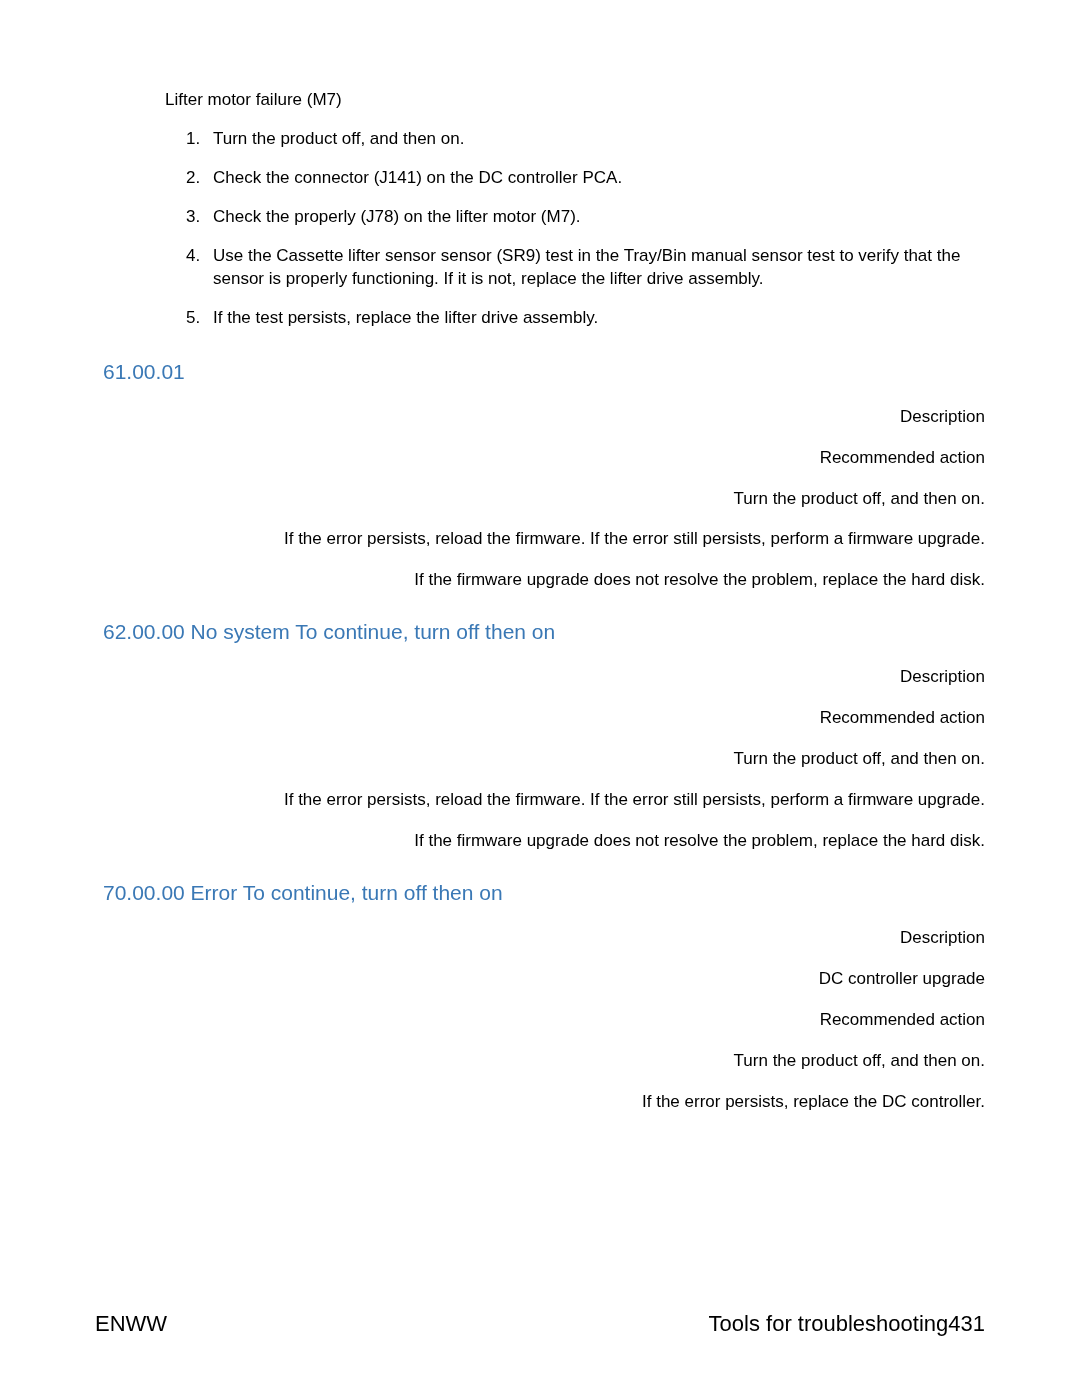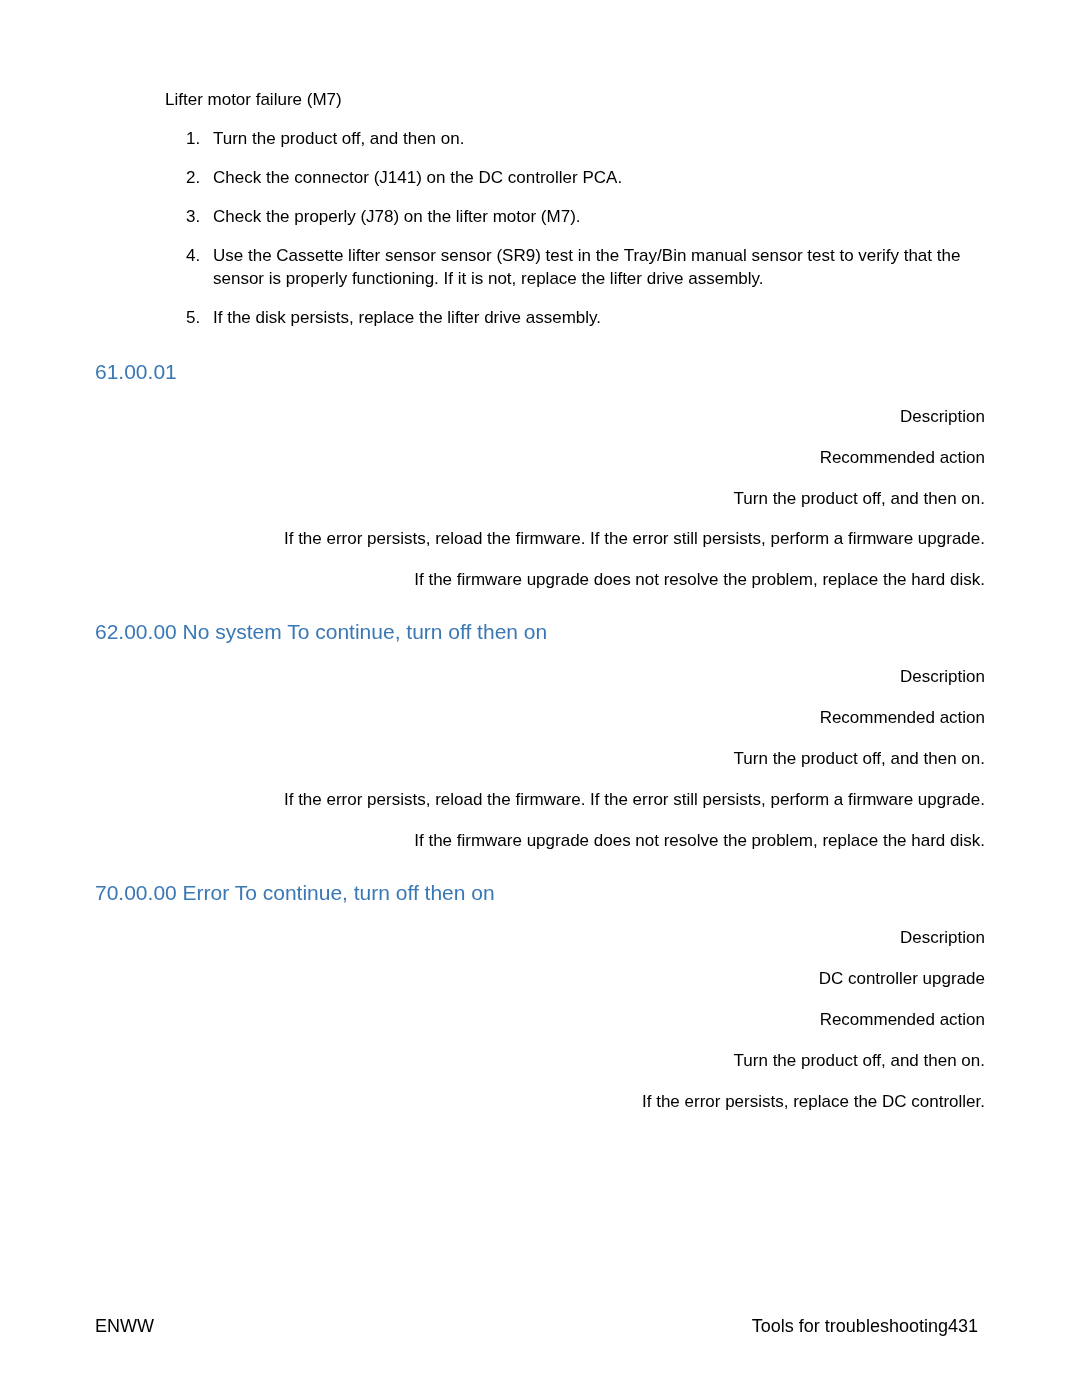--- a/index.html
+++ b/index.html
@@ -30,56 +30,56 @@
   ol.steps li {
     font-size: 17px;
     line-height: 1.35;
     margin-bottom: 16px;
     padding-left: 8px;
   }
   h2.section-heading {
     font-size: 21px;
     font-weight: 400;
     color: #3a78b5;
-    margin: 28px 0 22px 0;
+    margin: 28px 0 22px 8px;
     padding-left: 0;
   }
   .para {
     font-size: 17px;
     margin-bottom: 18px;
     line-height: 1.35;
     text-align: right;
   }
   .footer {
     position: absolute;
     bottom: 60px;
     left: 95px;
-    right: 102px;
+    right: 95px;
     display: flex;
     justify-content: space-between;
-    font-size: 18px;
+    font-size: 22px;
     text-align: center;
   }
   .footer-right {
     display: flex;
   }
 </style>
 </head>
 <body>
 
 <div class="page">
 
   <div class="content">
     <div class="intro">Lifter motor failure (M7)</div>
     <ol class="steps">
       <li>Turn the product off, and then on.</li>
       <li>Check the connector (J141) on the DC controller PCA.</li>
       <li>Check the properly (J78) on the lifter motor (M7).</li>
       <li>Use the Cassette lifter sensor sensor (SR9) test in the Tray/Bin manual sensor test to verify that the sensor is properly functioning. If it is not, replace the lifter drive assembly.</li>
-      <li>If the disk persists, replace the lifter drive assembly.</li>
+      <li>If the test persists, replace the lifter drive assembly.</li>
     </ol>
   </div>
 
   <h2 class="section-heading">61.00.01</h2>
   <div class="content">
     <div class="para">Description</div>
     <div class="para">Recommended action</div>
     <div class="para">Turn the product off, and then on.</div>
     <div class="para">If the error persists, reload the firmware. If the error still persists, perform a firmware upgrade.</div>
     <div class="para">If the firmware upgrade does not resolve the problem, replace the hard disk.</div>

